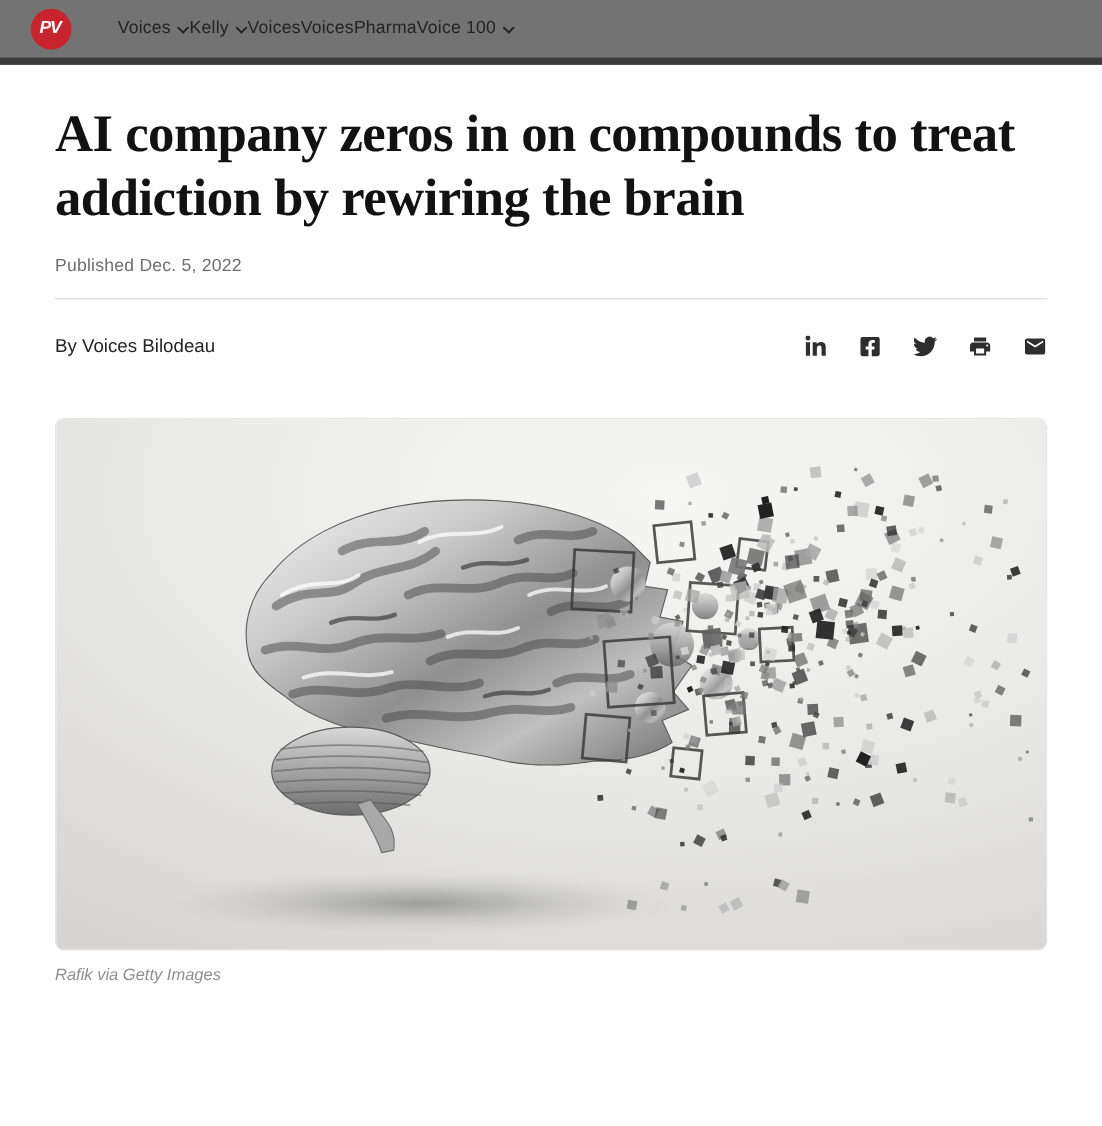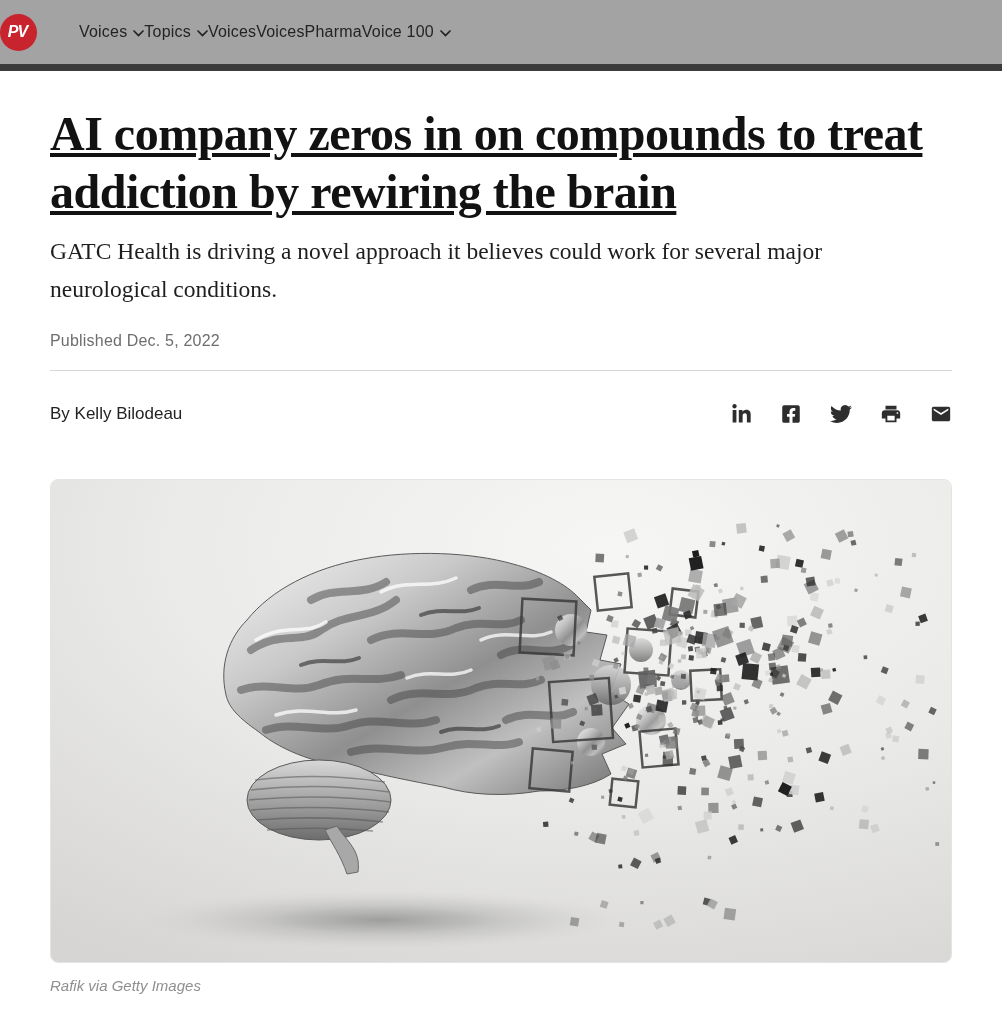--- a/index.html
+++ b/index.html
@@ -5,21 +5,22 @@
   * { margin:0; padding:0; box-sizing:border-box; }
   html,body { background:#ffffff; }
   body {
     width:1002px; height:1024px; margin:0 auto; overflow:hidden;
     font-family:"Liberation Sans", sans-serif; color:#222;
     position:relative;
   }
 
   
   .site-header {
-    height:64px; background:#a3a3a3; display:flex; align-items:center;
+    height:52px; background:#737373; display:flex; align-items:center;
+    padding-left:28px;
   }
   .logo { display:flex; align-items:center; gap:8px; text-decoration:none; cursor:pointer; }
   .logo-circle {
     width:37px; height:37px; border-radius:50%;
     display:flex; align-items:center; justify-content:center;
     color:#fff; font-weight:800; font-style:italic; font-size:16px; letter-spacing:-1px;
     padding-right:2px;
   }
   .logo-word {
     font-size:27px; font-weight:700; letter-spacing:-0.8px; color:#161616;
@@ -32,21 +33,21 @@
   .nav-link svg { margin-top:2px; }
 
   .header-rule { height:7px; background:#3b3b3b; width:100%; }
 
   
   .content { width:902px; margin:0 auto; }
   .article-title {
     margin-top:34px;
     font-family:"Liberation Serif", serif;
     font-size:48px; line-height:1.21; font-weight:700;
-    letter-spacing:-0.5px; color:#121212;text-decoration:underline;
+    letter-spacing:-0.5px; color:#121212;
   }
   .article-dek {
     margin-top:12px;
     font-family:"Liberation Serif", serif;
     font-size:23.5px; line-height:1.6; font-weight:400; color:#1e1e1e;
     max-width:860px;
   }
   .published {
     margin-top:24px; font-size:16px; color:#6e6e6e; letter-spacing:0.2px;
   }
@@ -79,21 +80,21 @@
     <span class="logo-circle" style="background: rgb(199, 36, 46);">PV</span>
   </a>
   <nav class="main-nav">
       <a class="nav-link">
         <span>Voices</span>
         <svg width="11" height="7" viewBox="0 0 11 7">
           <polyline points="1,1 5.5,5.5 10,1" fill="none" stroke="#232323" stroke-width="1.7" stroke-linecap="round"></polyline>
         </svg>
       </a>
       <a class="nav-link">
-        <span>Topics</span>
+        <span>Kelly</span>
         <svg width="11" height="7" viewBox="0 0 11 7">
           <polyline points="1,1 5.5,5.5 10,1" fill="none" stroke="#232323" stroke-width="1.7" stroke-linecap="round"></polyline>
         </svg>
       </a>
       <a class="nav-link">
         <span>Voices</span>
       </a>
       <a class="nav-link">
         <span>Voices</span>
       </a>
@@ -104,28 +105,27 @@
         </svg>
       </a>
     </nav>
 </header>
 <div class="header-rule"></div>
 
 <main class="content">
 
   <h1 class="article-title">AI company zeros in on compounds to treat addiction by rewiring the brain</h1>
 
-  <p class="article-dek">GATC Health is driving a novel approach it believes could work for several major neurological conditions.</p>
 
   <div class="published">Published Dec. 5, 2022</div>
 
   <hr class="divider">
 
   <div class="byline-row">
-    <div class="byline">By Kelly Bilodeau</div>
+    <div class="byline">By Voices Bilodeau</div>
 
     <div class="share-icons">
       <a title="LinkedIn">
         <svg width="21" height="21" viewBox="0 0 448 512" fill="#2e2e2e">
           <path d="M100.28 448H7.4V148.9h92.88zM53.79 108.1C24.09 108.1 0 83.5 0 53.8a53.79 53.79 0 0 1 107.58 0c0 29.7-24.1 54.3-53.79 54.3zM447.9 448h-92.68V302.4c0-34.7-.7-79.2-48.29-79.2-48.29 0-55.69 37.7-55.69 76.7V448h-92.78V148.9h89.08v40.8h1.3c12.4-23.5 42.69-48.3 87.88-48.3 94 0 111.28 61.9 111.28 118.3z"></path>
         </svg>
       </a>
       <a title="Facebook">
         <svg width="20" height="20" viewBox="0 0 448 512" fill="#2e2e2e">
           <path d="M400 32H48A48 48 0 0 0 0 80v352a48 48 0 0 0 48 48h137.25V327.69h-63V256h63v-54.64c0-62.15 37-96.48 93.67-96.48 27.14 0 55.52 4.84 55.52 4.84v61h-31.27c-30.81 0-40.42 19.12-40.42 38.73V256h68.78l-11 71.69h-57.78V480H400a48 48 0 0 0 48-48V80a48 48 0 0 0-48-48z"></path>

